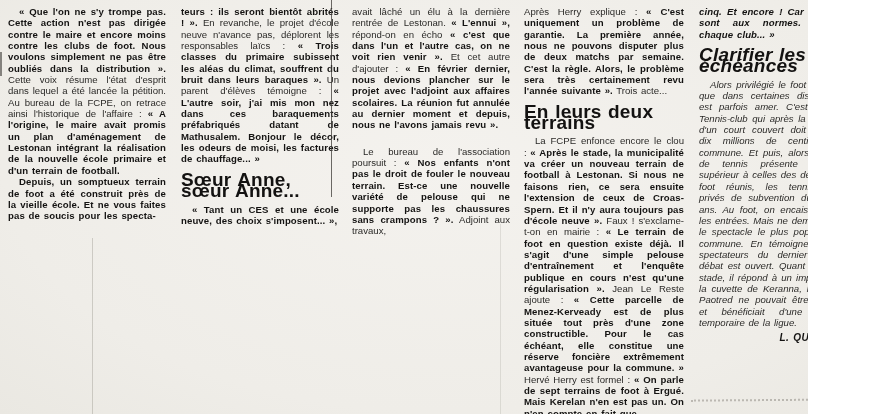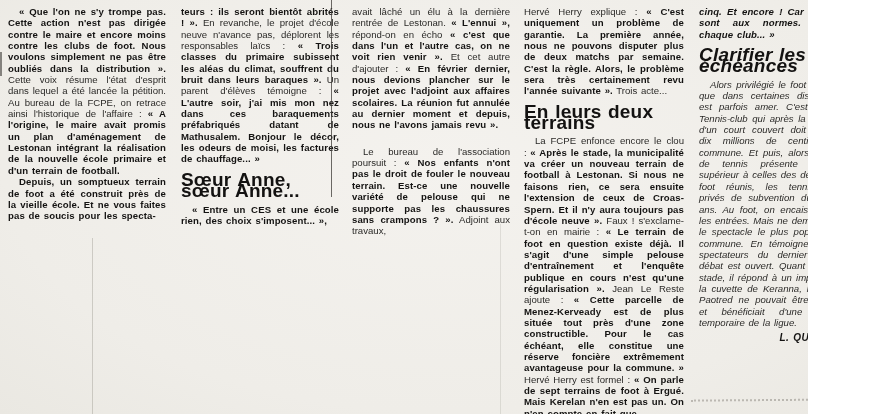--- a/index.html
+++ b/index.html
@@ -55,30 +55,30 @@
 <div class="page">
 
   <div class="col col-1">
       <p class="para indent"><b>« Que l'on ne s'y trompe pas. Cette action n'est pas dirigée contre le maire et encore moins contre les clubs de foot. Nous voulons simplement ne pas être oubliés dans la distribution ».</b><span> Cette voix résume l'état d'esprit dans lequel a été lancée la pétition. Au bureau de la FCPE, on retrace ainsi l'historique de l'affaire : </span><b>« A l'origine, le maire avait promis un plan d'aménagement de Lestonan intégrant la réalisation de la nouvelle école primaire et d'un terrain de football.</b></p>
       <p class="para indent"><b>Depuis, un somptueux terrain de foot a été construit près de la vieille école. Et ne vous faites pas de soucis pour les specta-</b></p>
     </div>
 
   <div class="col col-2">
       <p class="para"><b>teurs : ils seront bientôt abrités ! ».</b><span> En revanche, le projet d'école neuve n'avance pas, déplorent les responsables laïcs : </span><b>« Trois classes du primaire subissent les aléas du climat, souffrent du bruit dans leurs baraques ».</b><span> Un parent d'élèves témoigne : </span><b>« L'autre soir, j'ai mis mon nez dans ces baraquements préfabriqués datant de Mathusalem. Bonjour le décor, les odeurs de moisi, les factures de chauffage... »</b></p>
       <h2 class="col-heading">Sœur Anne, sœur Anne...</h2>
-      <p class="para indent"><b>« Entre un CES et une école rien, des choix s'imposent... »,</b></p>
+      <p class="para indent"><b>« Tant un CES et une école neuve, des choix s'imposent... »,</b></p>
     </div>
 
   <div class="col col-3">
       <p class="para"><span>avait lâché un élu à la dernière rentrée de Lestonan. </span><b>« L'ennui »,</b><span> répond-on en écho </span><b>« c'est que dans l'un et l'autre cas, on ne voit rien venir ».</b><span> Et cet autre d'ajouter : </span><b>« En février dernier, nous devions plancher sur le projet avec l'adjoint aux affaires scolaires. La réunion fut annulée au dernier moment et depuis, nous ne l'avons jamais revu ».</b></p>
       <p class="para indent gap"><span>Le bureau de l'association poursuit : </span><b>« Nos enfants n'ont pas le droit de fouler le nouveau terrain. Est-ce une nouvelle variété de pelouse qui ne supporte pas les chaussures sans crampons ? ».</b><span> Adjoint aux travaux,</span></p>
     </div>
 
   <div class="col col-4">
-      <p class="para"><span>Hervé Herry explique : </span><b>« C'est uniquement un problème de garantie. La première année, nous ne pouvons disputer plus de deux matchs par semaine. C'est la règle. Alors, le problème sera très certainement revu l'année suivante ».</b><span> Trois acte...</span></p>
+      <p class="para"><span>Après Herry explique : </span><b>« C'est uniquement un problème de garantie. La première année, nous ne pouvons disputer plus de deux matchs par semaine. C'est la règle. Alors, le problème sera très certainement revu l'année suivante ».</b><span> Trois acte...</span></p>
       <h2 class="col-heading">En leurs deux terrains</h2>
       <p class="para indent"><span>La FCPE enfonce encore le clou : </span><b>« Après le stade, la municipalité va créer un nouveau terrain de football à Lestonan. Si nous ne faisons rien, ce sera ensuite l'extension de ceux de Croas-Spern. Et il n'y aura toujours pas d'école neuve ».</b><span> Faux ! s'exclame-t-on en mairie : </span><b>« Le terrain de foot en question existe déjà. Il s'agit d'une simple pelouse d'entraînement et l'enquête publique en cours n'est qu'une régularisation ».</b><span> Jean Le Reste ajoute : </span><b>« Cette parcelle de Menez-Kerveady est de plus située tout près d'une zone constructible. Pour le cas échéant, elle constitue une réserve foncière extrêmement avantageuse pour la commune. »</b><span> Hervé Herry est formel : </span><b>« On parle de sept terrains de foot à Ergué. Mais Kerelan n'en est pas un. On n'en compte en fait que</b></p>
     </div>
 
   <div class="col col-5">
       <p class="para"><b>cinq. Et encore ! Car deux seuls sont aux normes. Un pour chaque club... »</b></p>
       <h2 class="col-heading">Clarifier les échéances</h2>
       <p class="para indent"><span>Alors privilégié le foot ? Il est vrai que dans certaines disciplines, on est parfois amer. C'est le cas du Tennis-club qui après la construction d'un court couvert doit rembourser dix millions de centimes à la commune. Et puis, alors que l'école de tennis présente un effectif supérieur à celles des deux clubs de foot réunis, les tennismen sont privés de subvention durant quatre ans. Au foot, on encaisse en outre les entrées. Mais ne demeure-t-il pas le spectacle le plus populaire de la commune. En témoignent les mille spectateurs du dernier derby. Le débat est ouvert. Quant au nouveau stade, il répond à un impératif. Dans la cuvette de Keranna, le terrain de Paotred ne pouvait être homologué et bénéficiait d'une dérogation temporaire de la ligue.</span></p>
       <p class="byline">L. QUÉVILLY.</p>
     </div>

